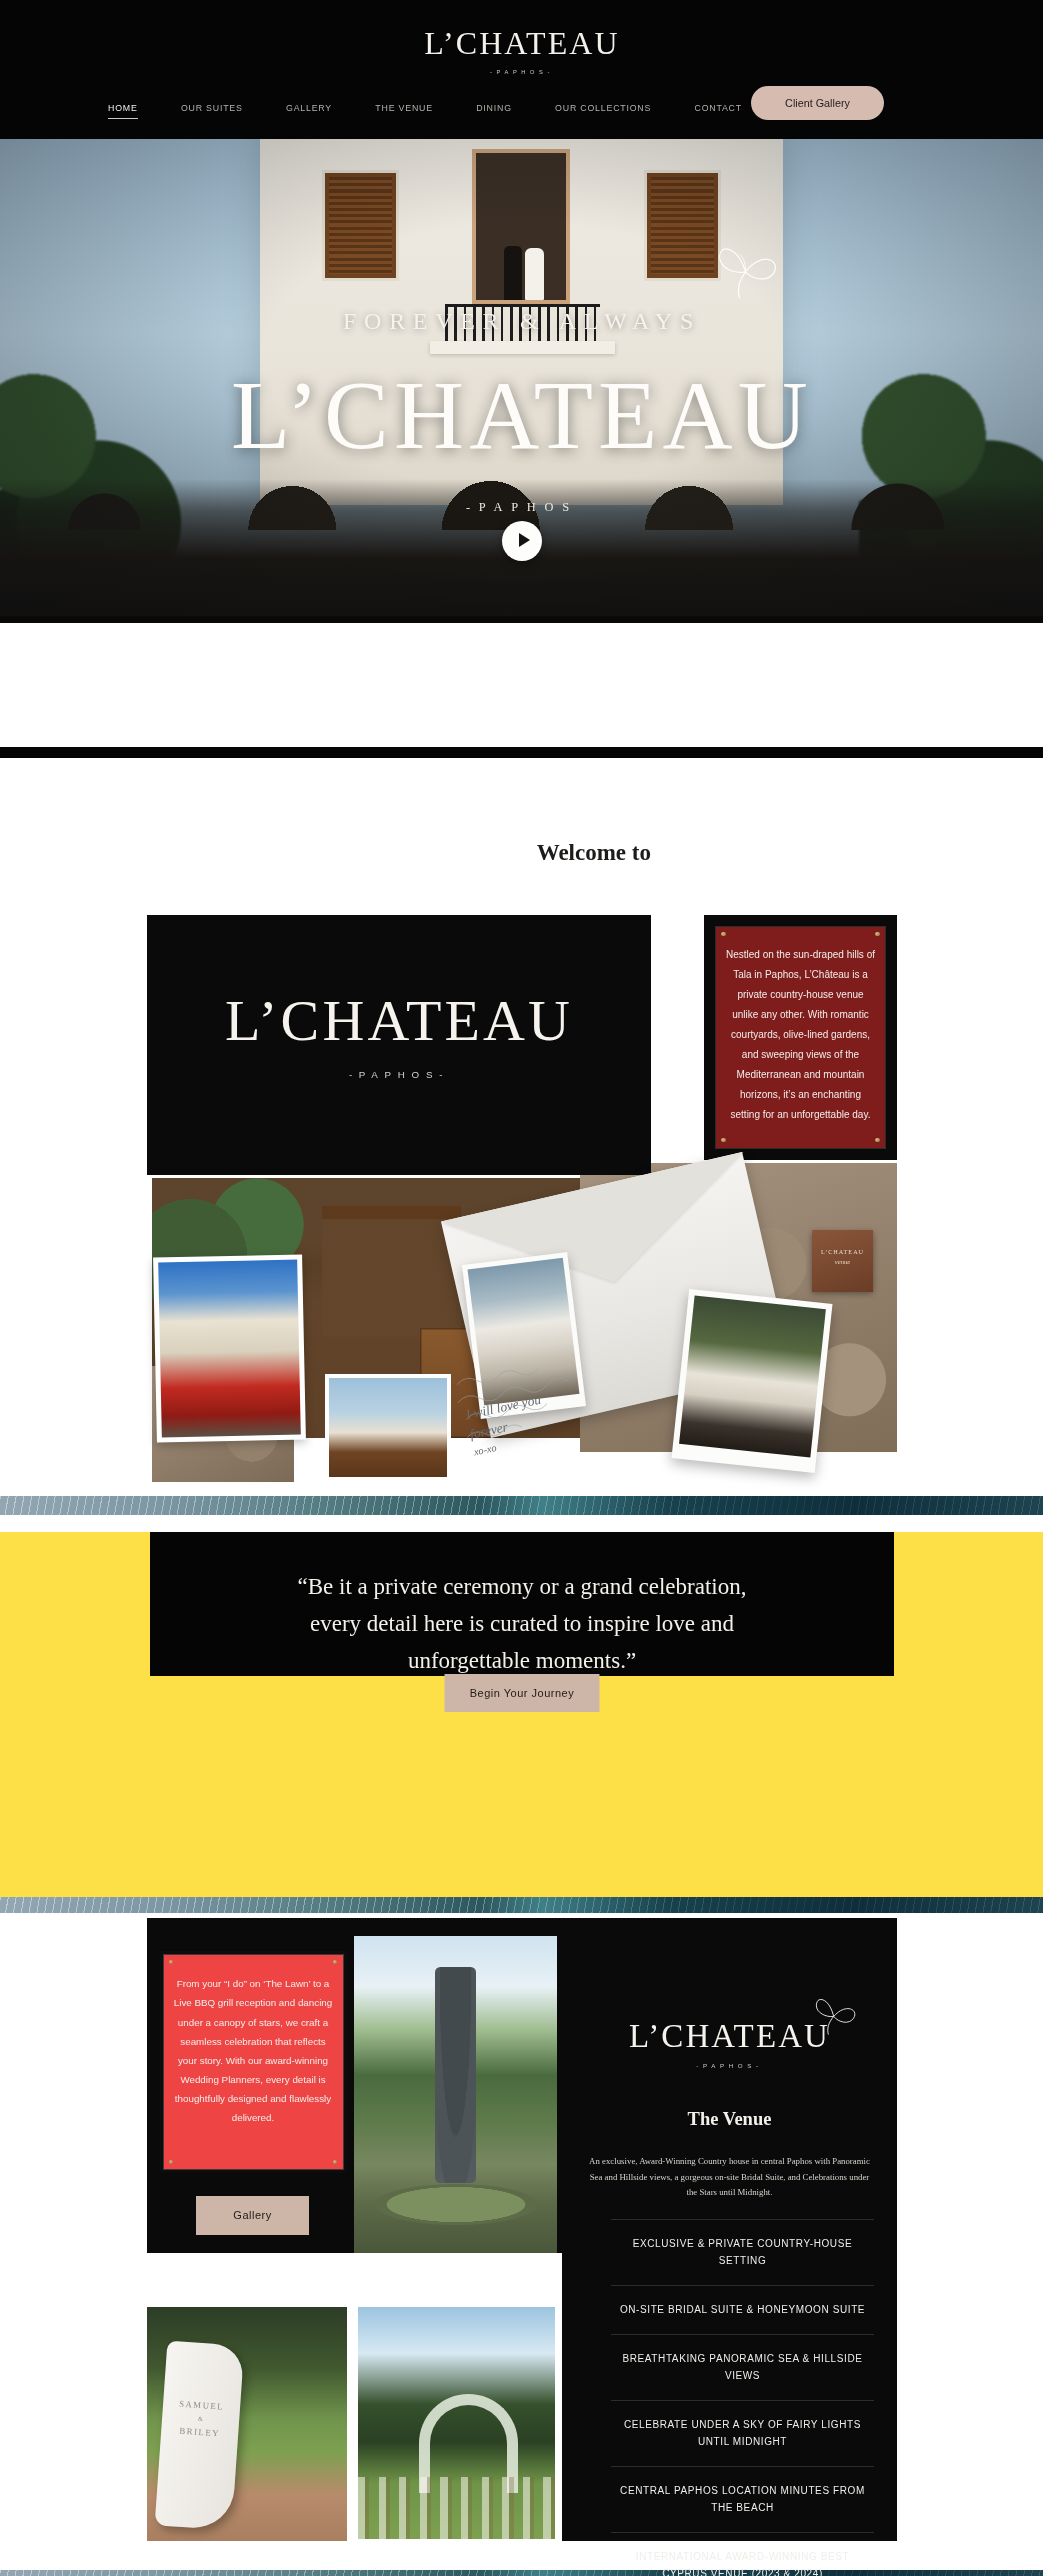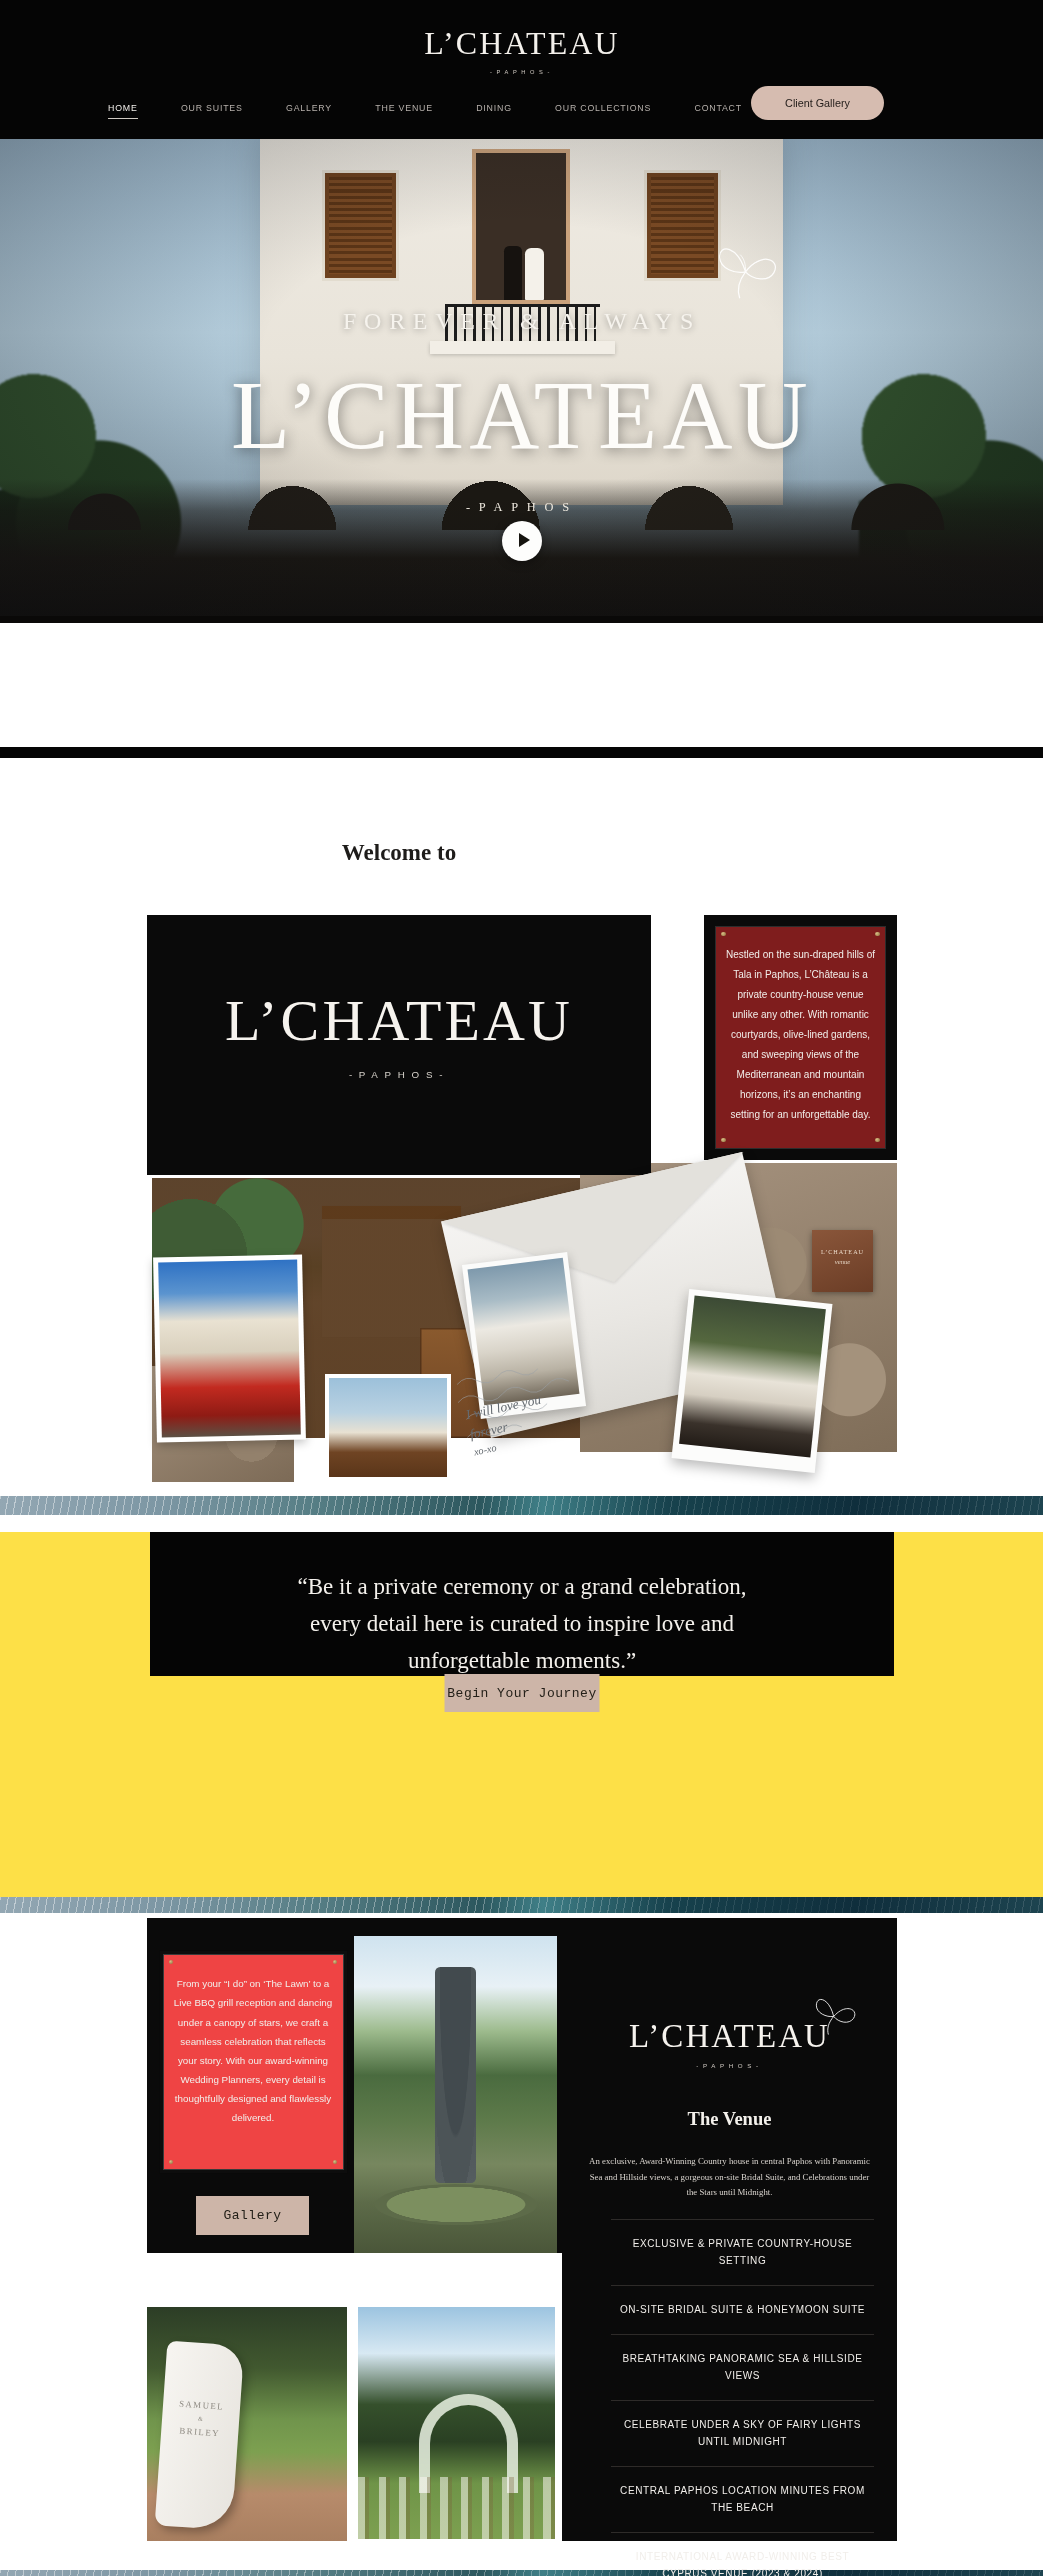--- a/index.html
+++ b/index.html
@@ -41,21 +41,21 @@
   .hero-play { position:absolute; left:50%; top:382px; transform:translateX(-50%); width:40px; height:40px; border-radius:50%; background:#fdfdfc; border:none; cursor:pointer; box-shadow:0 2.1px 9.3px rgba(0,0,0,.35); }
   .hero-play::before { content:""; position:absolute; left:16.5px; top:12.4px; border-left:11.3px solid #15130f; border-top:7.7px solid transparent; border-bottom:7.7px solid transparent; }
   .hero-bottom-strip { position:absolute; left:0; bottom:0; width:100%; height:7.2px; background:#0a0908; }
 
   .white-gap-1 { height:124px; background:#fff; }
   .black-band { height:11.3px; background:#050505; }
 
   
   .welcome { height:738px; background:#fff; }
   .welcome-inner { width:750px; margin:0 auto; padding-top:82px; }
-  .welcome-heading { width:504px; text-align:center; font-size:23px; color:#1e1c1a; }
+  .welcome-heading { width:504px; text-align:right; font-size:23px; color:#1e1c1a; }
   .collage { position:relative; width:750px; height:587px; margin-top:29px; }
   .collage-logo-card { position:absolute; left:0; top:19.6px; width:504px; height:260px; background:#0a0a0a; z-index:2; text-align:center; }
   .collage-logo-card .logo-main { color:#f6f3ee; font-size:58px; letter-spacing:3.1px; padding-top:72px; }
   .collage-logo-card .logo-sub { color:#d7d2cb; font-size:9.8px; letter-spacing:6.7px; margin-top:15.5px; font-family:"Liberation Sans", sans-serif; }
   .collage-text-panel { position:absolute; left:557px; top:19.6px; width:193px; height:245px; background:#0a0a0a; z-index:2; padding:11.3px; }
   .collage-plaque { position:relative; width:100%; height:100%; background:#7f1d1d; border:0.5px solid #2c2c2c; padding:17.5px 8.2px; }
   .screw { position:absolute; width:4.1px; height:4.1px; border-radius:50%; background:radial-gradient(circle at 35% 35%, #d9bd85, #8a6d3a); }
   .screw.tl{left:5.2px;top:5.2px;} .screw.tr{right:5.2px;top:5.2px;} .screw.bl{left:5.2px;bottom:5.2px;} .screw.br{right:5.2px;bottom:5.2px;}
   .collage-plaque p { color:#f1eeea; font-family:"Liberation Sans", sans-serif; font-size:10px; line-height:2.0; text-align:center; }
   .ph { background-size:cover; }
@@ -94,21 +94,21 @@
     -webkit-mask-image:linear-gradient(90deg,#000 0%,rgba(0,0,0,.75) 45%, rgba(0,0,0,.12) 75%, rgba(0,0,0,.3) 100%);
             mask-image:linear-gradient(90deg,#000 0%,rgba(0,0,0,.75) 45%, rgba(0,0,0,.12) 75%, rgba(0,0,0,.3) 100%); }
   .ocean-1 { height:18.5px; } .ocean-2 { height:15.5px; } .ocean-3 { height:23px; }
 
   
   .quote-wrap-1 { height:365px; background:#fde047; }
   .quote-card { width:744px; margin:0 auto; background:#050505; text-align:center; }
   .quote-card-1 { height:144px; margin-top:17.5px; padding-top:37px; position:relative; }
   .quote-text { color:#f4f1ec; font-size:23px; line-height:1.6; margin:0 auto; }
   .quote-text-1 { max-width:464px; }
-  .btn-beige { display:inline-block; background:#cdb5a8; color:#242019; border:none; font-family:Liberation Mono, monospace; font-size:13px; letter-spacing:0.5px; cursor:pointer; }
+  .btn-beige { display:inline-block; background:#cdb5a8; color:#242019; border:none; font-family:Liberation Sans, sans-serif; font-size:11px; letter-spacing:0.5px; cursor:pointer; }
   .begin-btn { position:absolute; left:50%; transform:translateX(-50%); bottom:-36px; width:155px; height:38px; }
 
   
   .venue-wrap { height:657px; background:#fff; }
   .venue { position:relative; width:750px; height:657px; margin:0 auto; }
   .venue-upper { position:absolute; left:0; top:5.2px; width:100%; height:335px; background:#0a0a0a; }
   .venue-right { position:absolute; left:415px; top:5.2px; width:335px; height:623px; background:#0a0a0a; z-index:2; text-align:center; }
   .venue-plaque { position:absolute; left:15.5px; top:41px; width:181px; height:216px; z-index:3; background:#ef4444; border:0.5px solid #3a3a3a; padding:19.6px 9.3px; box-shadow:0 0 0 3.1px #0d0d0d; }
   .venue-plaque p { color:#f1eeea; font-family:"Liberation Sans", sans-serif; font-size:9.8px; line-height:1.95; text-align:center; }
   .gallery-btn { position:absolute; left:49px; top:283px; width:113px; height:39px; z-index:3; }

